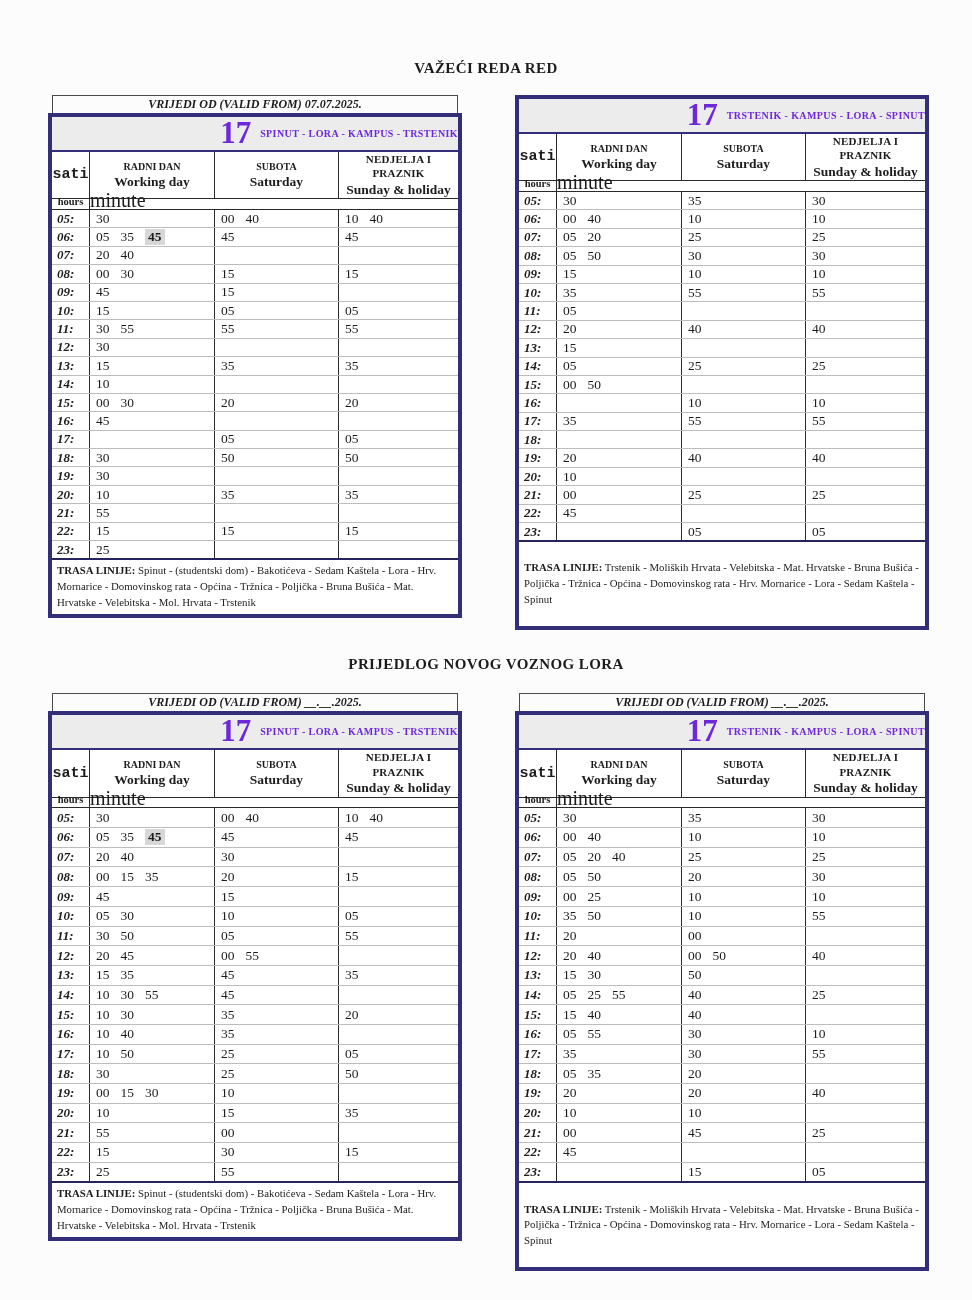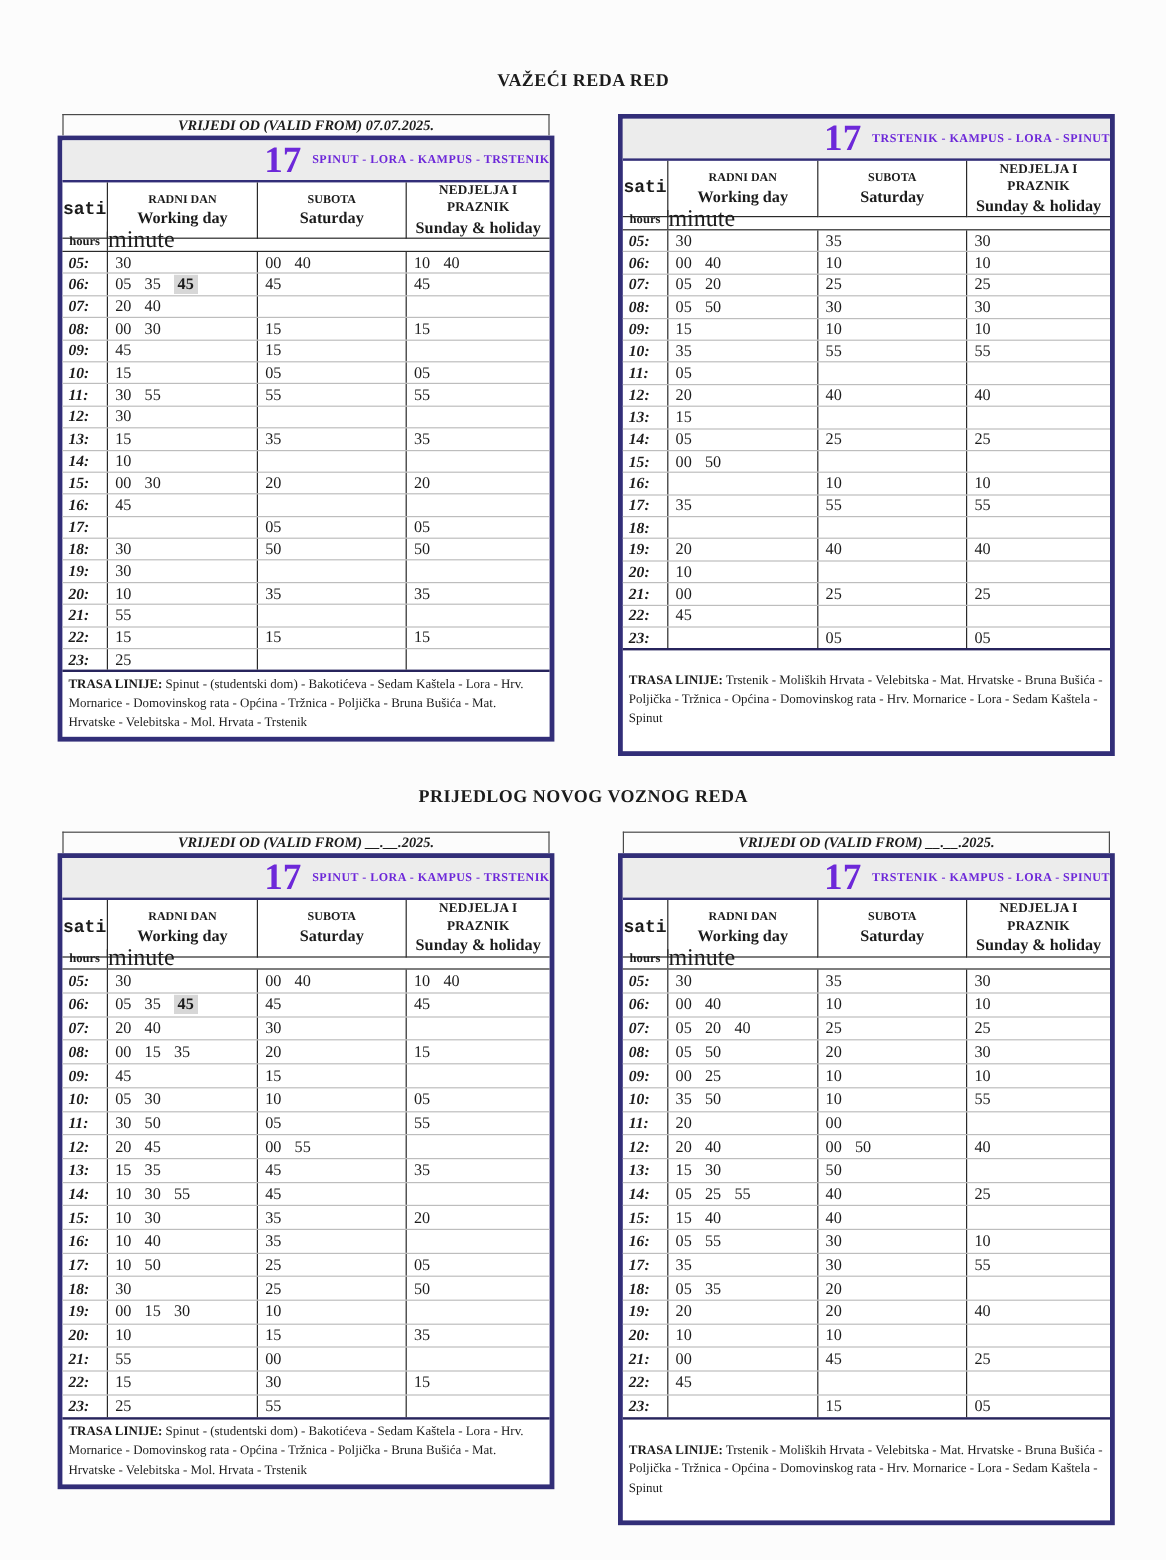--- a/index.html
+++ b/index.html
@@ -560,21 +560,21 @@
         <div class="inner">
           <span class="lbl">TRASA LINIJE:</span>
           <span>Trstenik - Moliških Hrvata - Velebitska - Mat. Hrvatske - Bruna Bušića - Poljička - Tržnica - Općina - Domovinskog rata - Hrv. Mornarice - Lora - Sedam Kaštela - Spinut</span>
         </div>
       </div>
     </div>
   </section>
 
 </div>
 
-<h1 class="page-title" id="title-proposal">PRIJEDLOG NOVOG VOZNOG REDA</h1>
+<h1 class="page-title" id="title-proposal">PRIJEDLOG NOVOG VOZNOG LORA</h1>
 
 <div class="tables-row">
 
   <section class="tt">
     <div class="valid-from">VRIJEDI OD (VALID FROM) __.__.2025.</div>
     <div class="box">
       <div class="route-bar">
         <span class="line-no">17</span>
         <span class="route">SPINUT - LORA - KAMPUS - TRSTENIK</span>
       </div>

